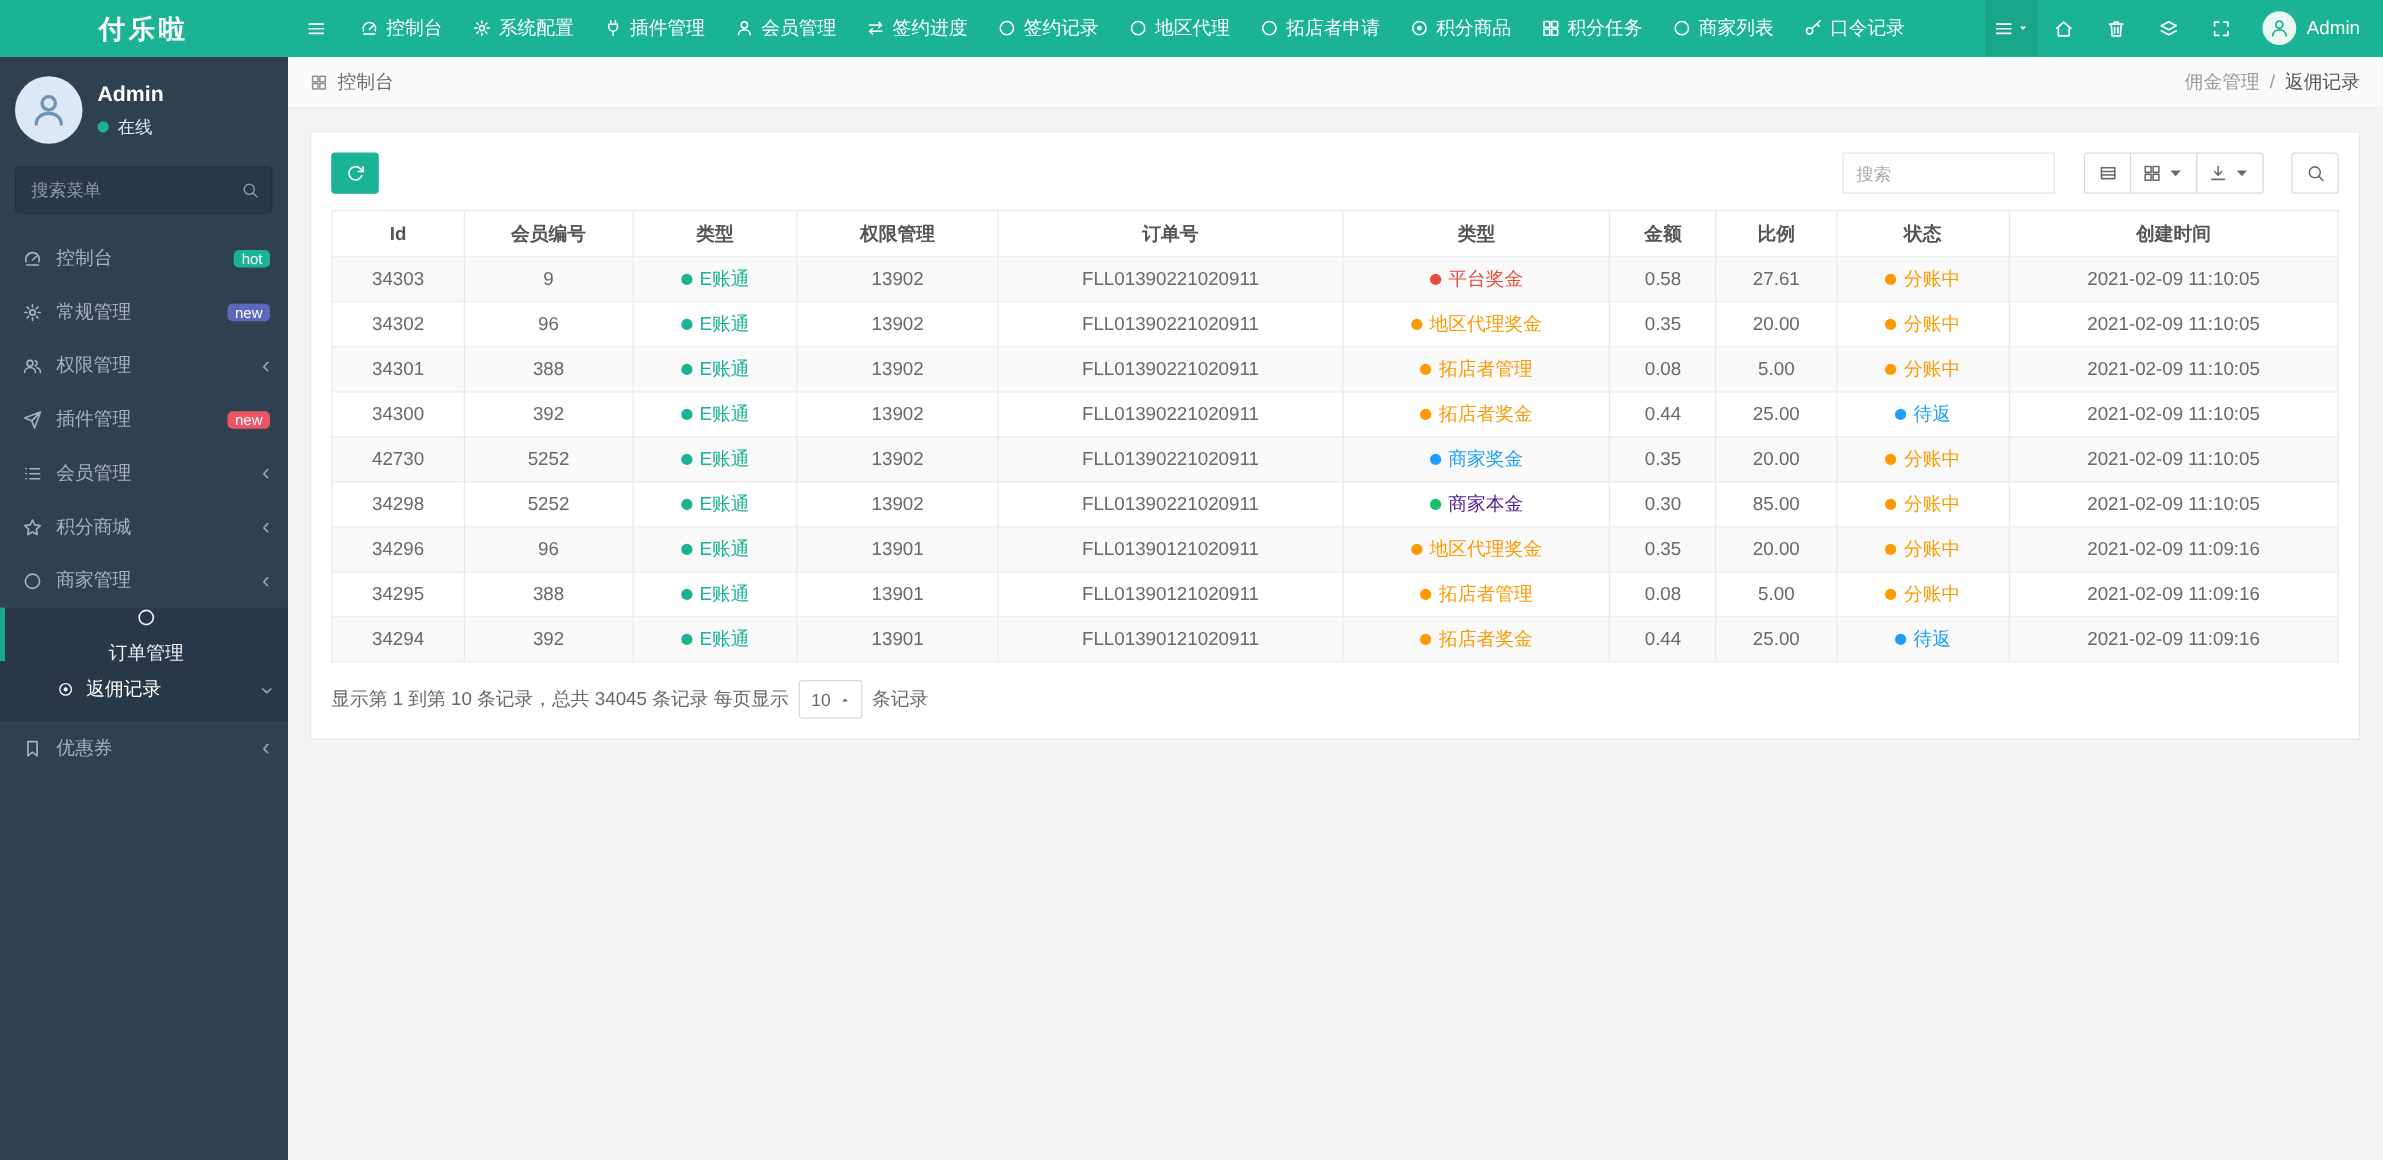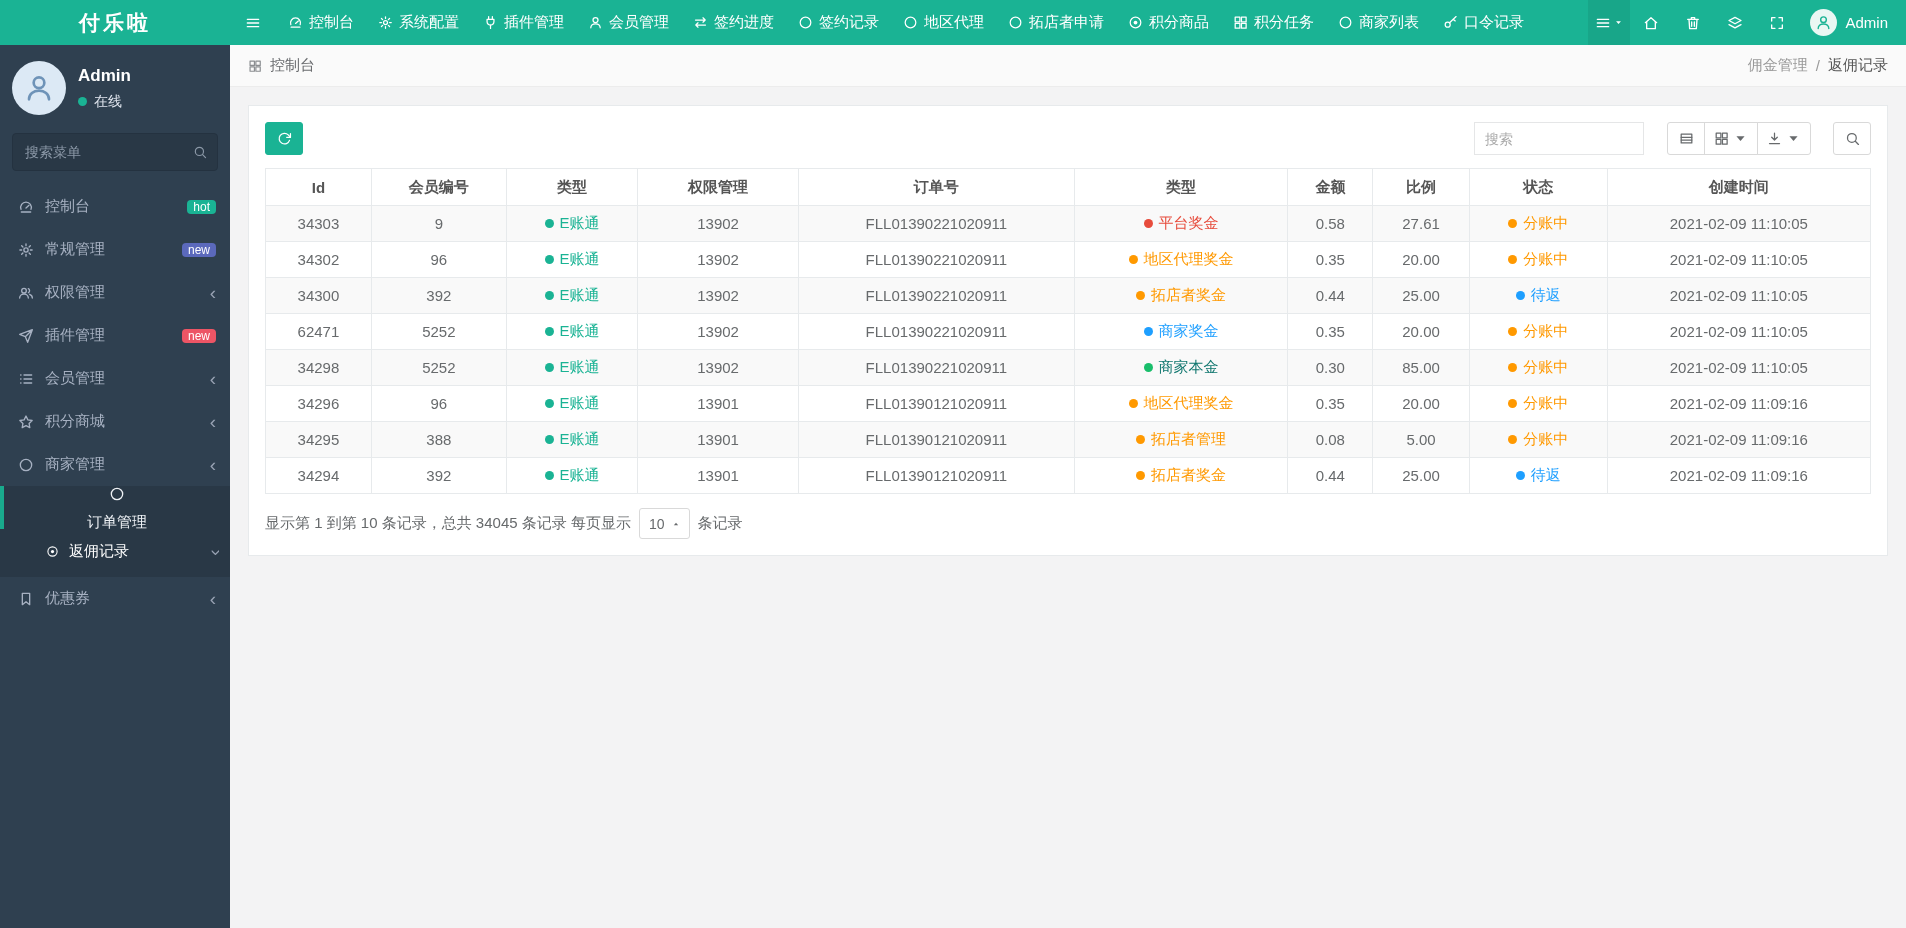--- a/index.html
+++ b/index.html
@@ -517,50 +517,62 @@
               <td><span class="dot" style="background: rgb(26, 179, 148);"></span><span style="color: rgb(26, 179, 148);">E账通</span></td>
               <td>13902</td>
               <td>FLL01390221020911</td>
               <td><span class="dot" style="background: rgb(255, 153, 0);"></span><span style="color: rgb(255, 153, 0);">地区代理奖金</span></td>
               <td>0.35</td>
               <td>20.00</td>
               <td><span class="dot" style="background: rgb(255, 153, 0);"></span><span style="color: rgb(255, 153, 0);">分账中</span></td>
               <td>2021-02-09 11:10:05</td>
             </tr>
             <tr>
+              <td>34301</td>
+              <td>388</td>
+              <td><span class="dot" style="background: rgb(26, 179, 148);"></span><span style="color: rgb(26, 179, 148);">E账通</span></td>
+              <td>13902</td>
+              <td>FLL01390221020911</td>
+              <td><span class="dot" style="background: rgb(255, 153, 0);"></span><span style="color: rgb(255, 153, 0);">拓店者管理</span></td>
+              <td>0.08</td>
+              <td>5.00</td>
+              <td><span class="dot" style="background: rgb(255, 153, 0);"></span><span style="color: rgb(255, 153, 0);">分账中</span></td>
+              <td>2021-02-09 11:10:05</td>
+            </tr>
+            <tr>
               <td>34300</td>
               <td>392</td>
               <td><span class="dot" style="background: rgb(26, 179, 148);"></span><span style="color: rgb(26, 179, 148);">E账通</span></td>
               <td>13902</td>
               <td>FLL01390221020911</td>
               <td><span class="dot" style="background: rgb(255, 153, 0);"></span><span style="color: rgb(255, 153, 0);">拓店者奖金</span></td>
               <td>0.44</td>
               <td>25.00</td>
               <td><span class="dot" style="background: rgb(30, 159, 255);"></span><span style="color: rgb(30, 159, 255);">待返</span></td>
               <td>2021-02-09 11:10:05</td>
             </tr>
             <tr>
-              <td>62471</td>
+              <td>42730</td>
               <td>5252</td>
               <td><span class="dot" style="background: rgb(26, 179, 148);"></span><span style="color: rgb(26, 179, 148);">E账通</span></td>
               <td>13902</td>
               <td>FLL01390221020911</td>
               <td><span class="dot" style="background: rgb(30, 159, 255);"></span><span style="color: rgb(30, 159, 255);">商家奖金</span></td>
               <td>0.35</td>
               <td>20.00</td>
               <td><span class="dot" style="background: rgb(255, 153, 0);"></span><span style="color: rgb(255, 153, 0);">分账中</span></td>
               <td>2021-02-09 11:10:05</td>
             </tr>
             <tr>
               <td>34298</td>
               <td>5252</td>
               <td><span class="dot" style="background: rgb(26, 179, 148);"></span><span style="color: rgb(26, 179, 148);">E账通</span></td>
               <td>13902</td>
               <td>FLL01390221020911</td>
-              <td><span class="dot" style="background: rgb(25, 190, 107);"></span><span style="color: #0f766e;">商家本金</span></td>
+              <td><span class="dot" style="background: rgb(25, 190, 107);"></span><span style="color: #4c1d95;">商家本金</span></td>
               <td>0.30</td>
               <td>85.00</td>
               <td><span class="dot" style="background: rgb(255, 153, 0);"></span><span style="color: rgb(255, 153, 0);">分账中</span></td>
               <td>2021-02-09 11:10:05</td>
             </tr>
             <tr>
               <td>34296</td>
               <td>96</td>
               <td><span class="dot" style="background: rgb(26, 179, 148);"></span><span style="color: rgb(26, 179, 148);">E账通</span></td>
               <td>13901</td>

